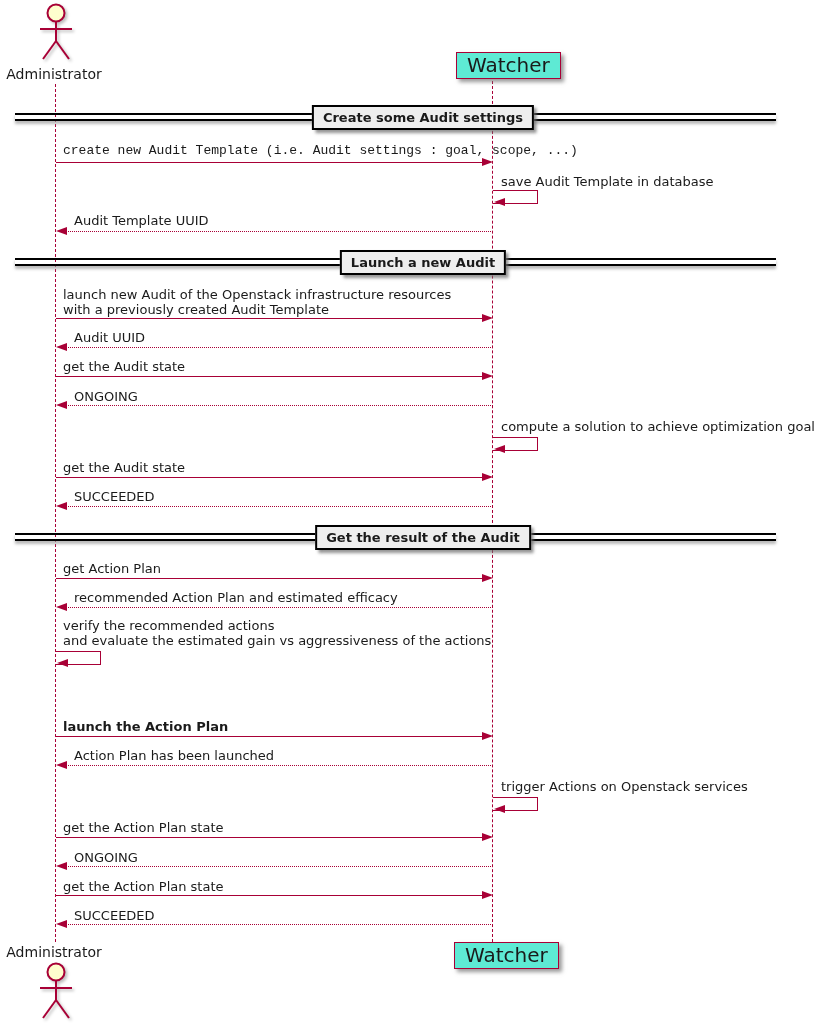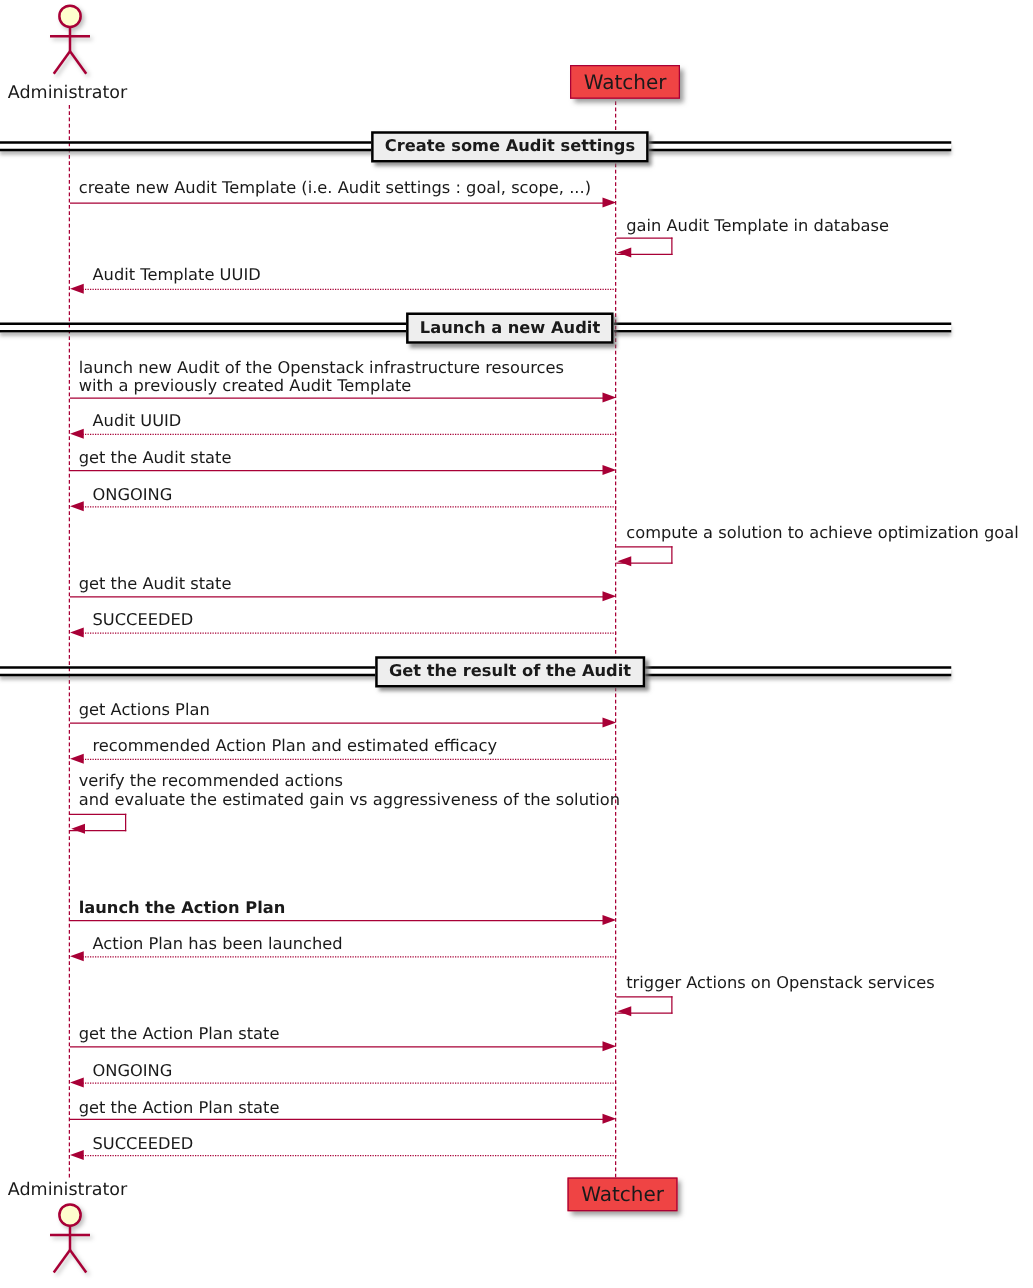--- a/index.html
+++ b/index.html
@@ -10,38 +10,38 @@
     font-family:"DejaVu Sans","Liberation Sans",sans-serif;
     color:#1a1a1a;
     overflow:hidden;
   }
   .lifeline{
     position:absolute;width:0;
     border-left:1px dashed #A80036;
   }
   .participant{
     position:absolute;
-    background:#ef4444;
+    background:#5eead4;
     border:1.5px solid #A80036;
     box-shadow:3px 3px 4px rgba(120,120,120,0.75);
-    font-size:16px;line-height:17px;
+    font-size:20px;line-height:17px;
     padding:4px 10px;
     white-space:nowrap;text-align:center;
   }
   .actor-label{
     position:absolute;
     font-size:14px;line-height:16px;
     white-space:nowrap;
     transform:translateX(-50%);
   }
   .actor-figure{
     position:absolute;
     filter:drop-shadow(2px 2px 1.5px #bdbdbd);
   }
-  .divider{position:absolute;left:0;width:761px;height:26px;}
+  .divider{position:absolute;left:15px;width:761px;height:26px;}
   .divider-lines{
     position:absolute;left:0;right:0;top:8px;height:4px;
     border-top:2px solid #000;border-bottom:2px solid #000;
     box-shadow:0 3px 3px rgba(150,150,150,0.65);
   }
   .divider-label{
     position:absolute;top:0;left:408px;
     transform:translateX(-50%);
     background:#EEEEEE;
     border:2px solid #000;
@@ -93,25 +93,25 @@
   </svg>
   <div class="actor-label" style="left:54px;top:66px;">Administrator</div>
 
   <div class="participant" style="left:456px;top:52px;">Watcher</div>
 
   <div class="divider" style="top:105px;">
     <div class="divider-lines"></div>
     <div class="divider-label">Create some Audit settings</div>
   </div>
 
-  <div class="msg-text" style="left:63px;top:143px;">create new Audit Template (i.e. Audit settings : goal, scope, ...)</div>
+  <div class="msg-text" style="left:63px;top:143px;font-family:Liberation Mono, monospace;">create new Audit Template (i.e. Audit settings : goal, scope, ...)</div>
   <div class="hline-solid" style="left:56px;top:162px;width:431px;"></div>
   <div class="arr-right" style="left:482px;top:158px;"></div>
 
-  <div class="msg-text" style="left:501px;top:174px;">gain Audit Template in database</div>
+  <div class="msg-text" style="left:501px;top:174px;">save Audit Template in database</div>
   <div class="self-loop" style="left:493px;top:190px;"></div>
   <div class="arr-left" style="left:494px;top:198px;"></div>
 
   <div class="msg-text" style="left:74px;top:213px;">Audit Template UUID</div>
   <div class="hline-dotted" style="left:64px;top:231px;width:429px;"></div>
   <div class="arr-left" style="left:56px;top:227px;"></div>
 
   <div class="divider" style="top:250px;">
     <div class="divider-lines"></div>
     <div class="divider-label">Launch a new Audit</div>
@@ -144,30 +144,30 @@
 
   <div class="msg-text" style="left:74px;top:489px;">SUCCEEDED</div>
   <div class="hline-dotted" style="left:64px;top:506px;width:429px;"></div>
   <div class="arr-left" style="left:56px;top:502px;"></div>
 
   <div class="divider" style="top:525px;">
     <div class="divider-lines"></div>
     <div class="divider-label">Get the result of the Audit</div>
   </div>
 
-  <div class="msg-text" style="left:63px;top:561px;">get Actions Plan</div>
+  <div class="msg-text" style="left:63px;top:561px;">get Action Plan</div>
   <div class="hline-solid" style="left:56px;top:578px;width:431px;"></div>
   <div class="arr-right" style="left:482px;top:574px;"></div>
 
   <div class="msg-text" style="left:74px;top:590px;text-align:center;">recommended Action Plan and estimated efficacy</div>
   <div class="hline-dotted" style="left:64px;top:607px;width:429px;"></div>
   <div class="arr-left" style="left:56px;top:603px;"></div>
 
   <div class="msg-text" style="left:63px;top:618px;text-align:center;">verify the recommended actions</div>
-  <div class="msg-text" style="left:63px;top:633px;">and evaluate the estimated gain vs aggressiveness of the solution</div>
+  <div class="msg-text" style="left:63px;top:633px;">and evaluate the estimated gain vs aggressiveness of the actions</div>
   <div class="self-loop" style="left:56px;top:651px;"></div>
   <div class="arr-left" style="left:57px;top:659px;"></div>
 
 
   <div class="msg-text" style="left:63px;top:719px;font-weight:bold;">launch the Action Plan</div>
   <div class="hline-solid" style="left:56px;top:736px;width:431px;"></div>
   <div class="arr-right" style="left:482px;top:732px;"></div>
 
   <div class="msg-text" style="left:74px;top:748px;">Action Plan has been launched</div>
   <div class="hline-dotted" style="left:64px;top:765px;width:429px;"></div>

